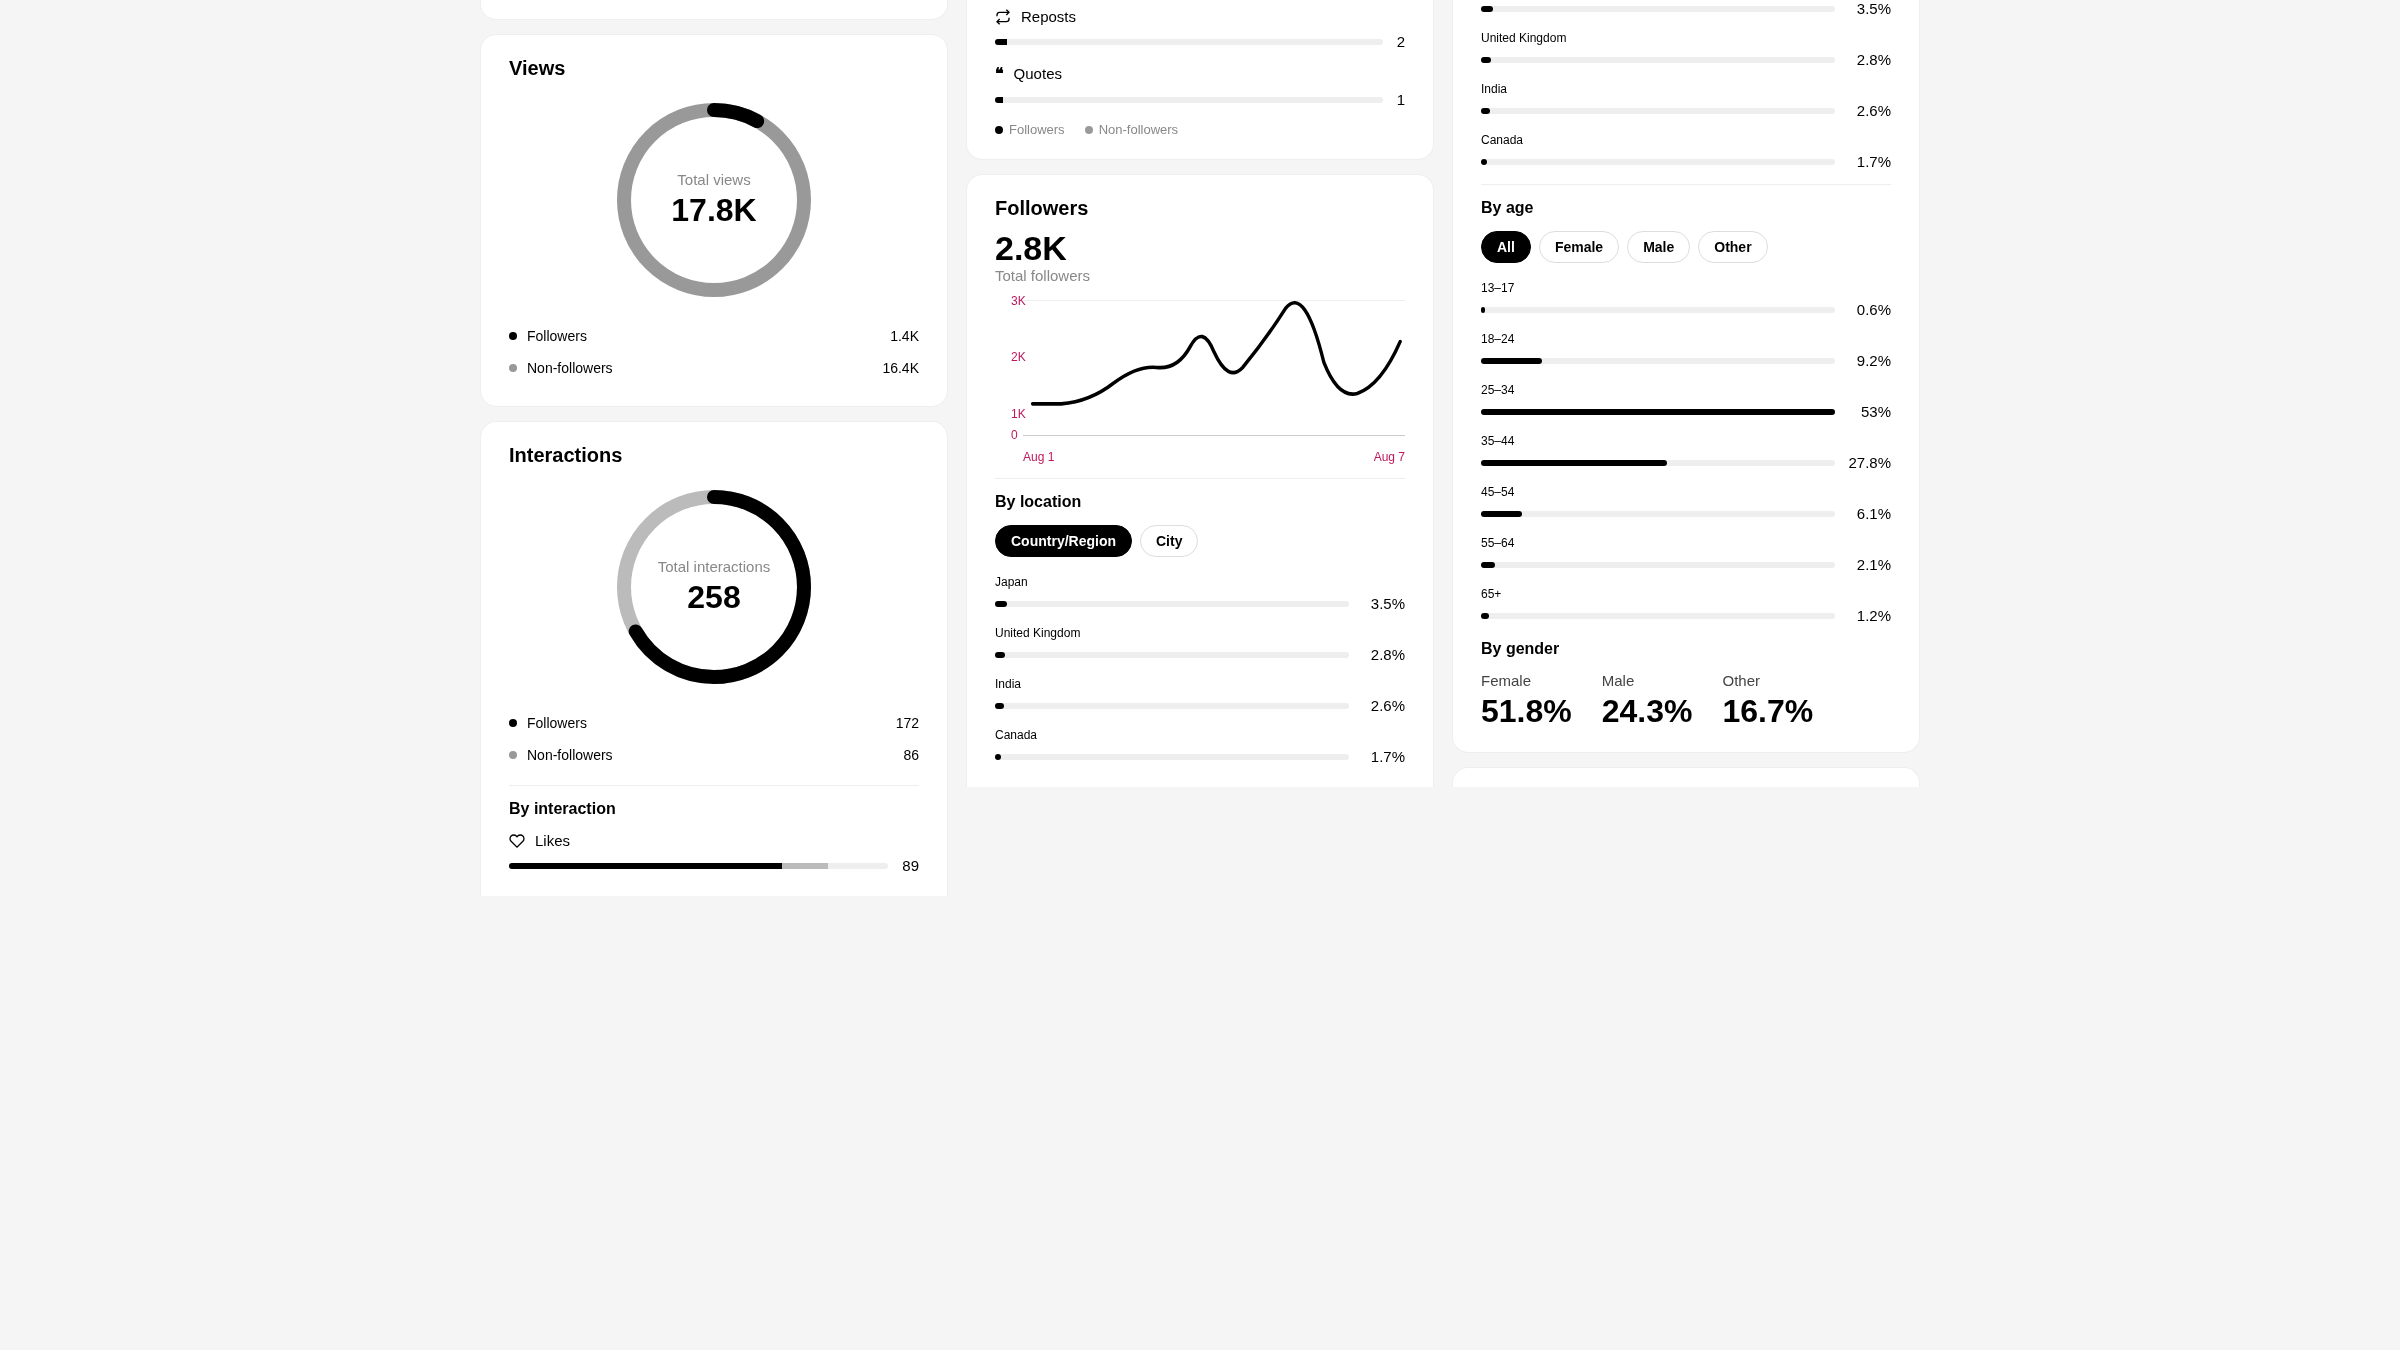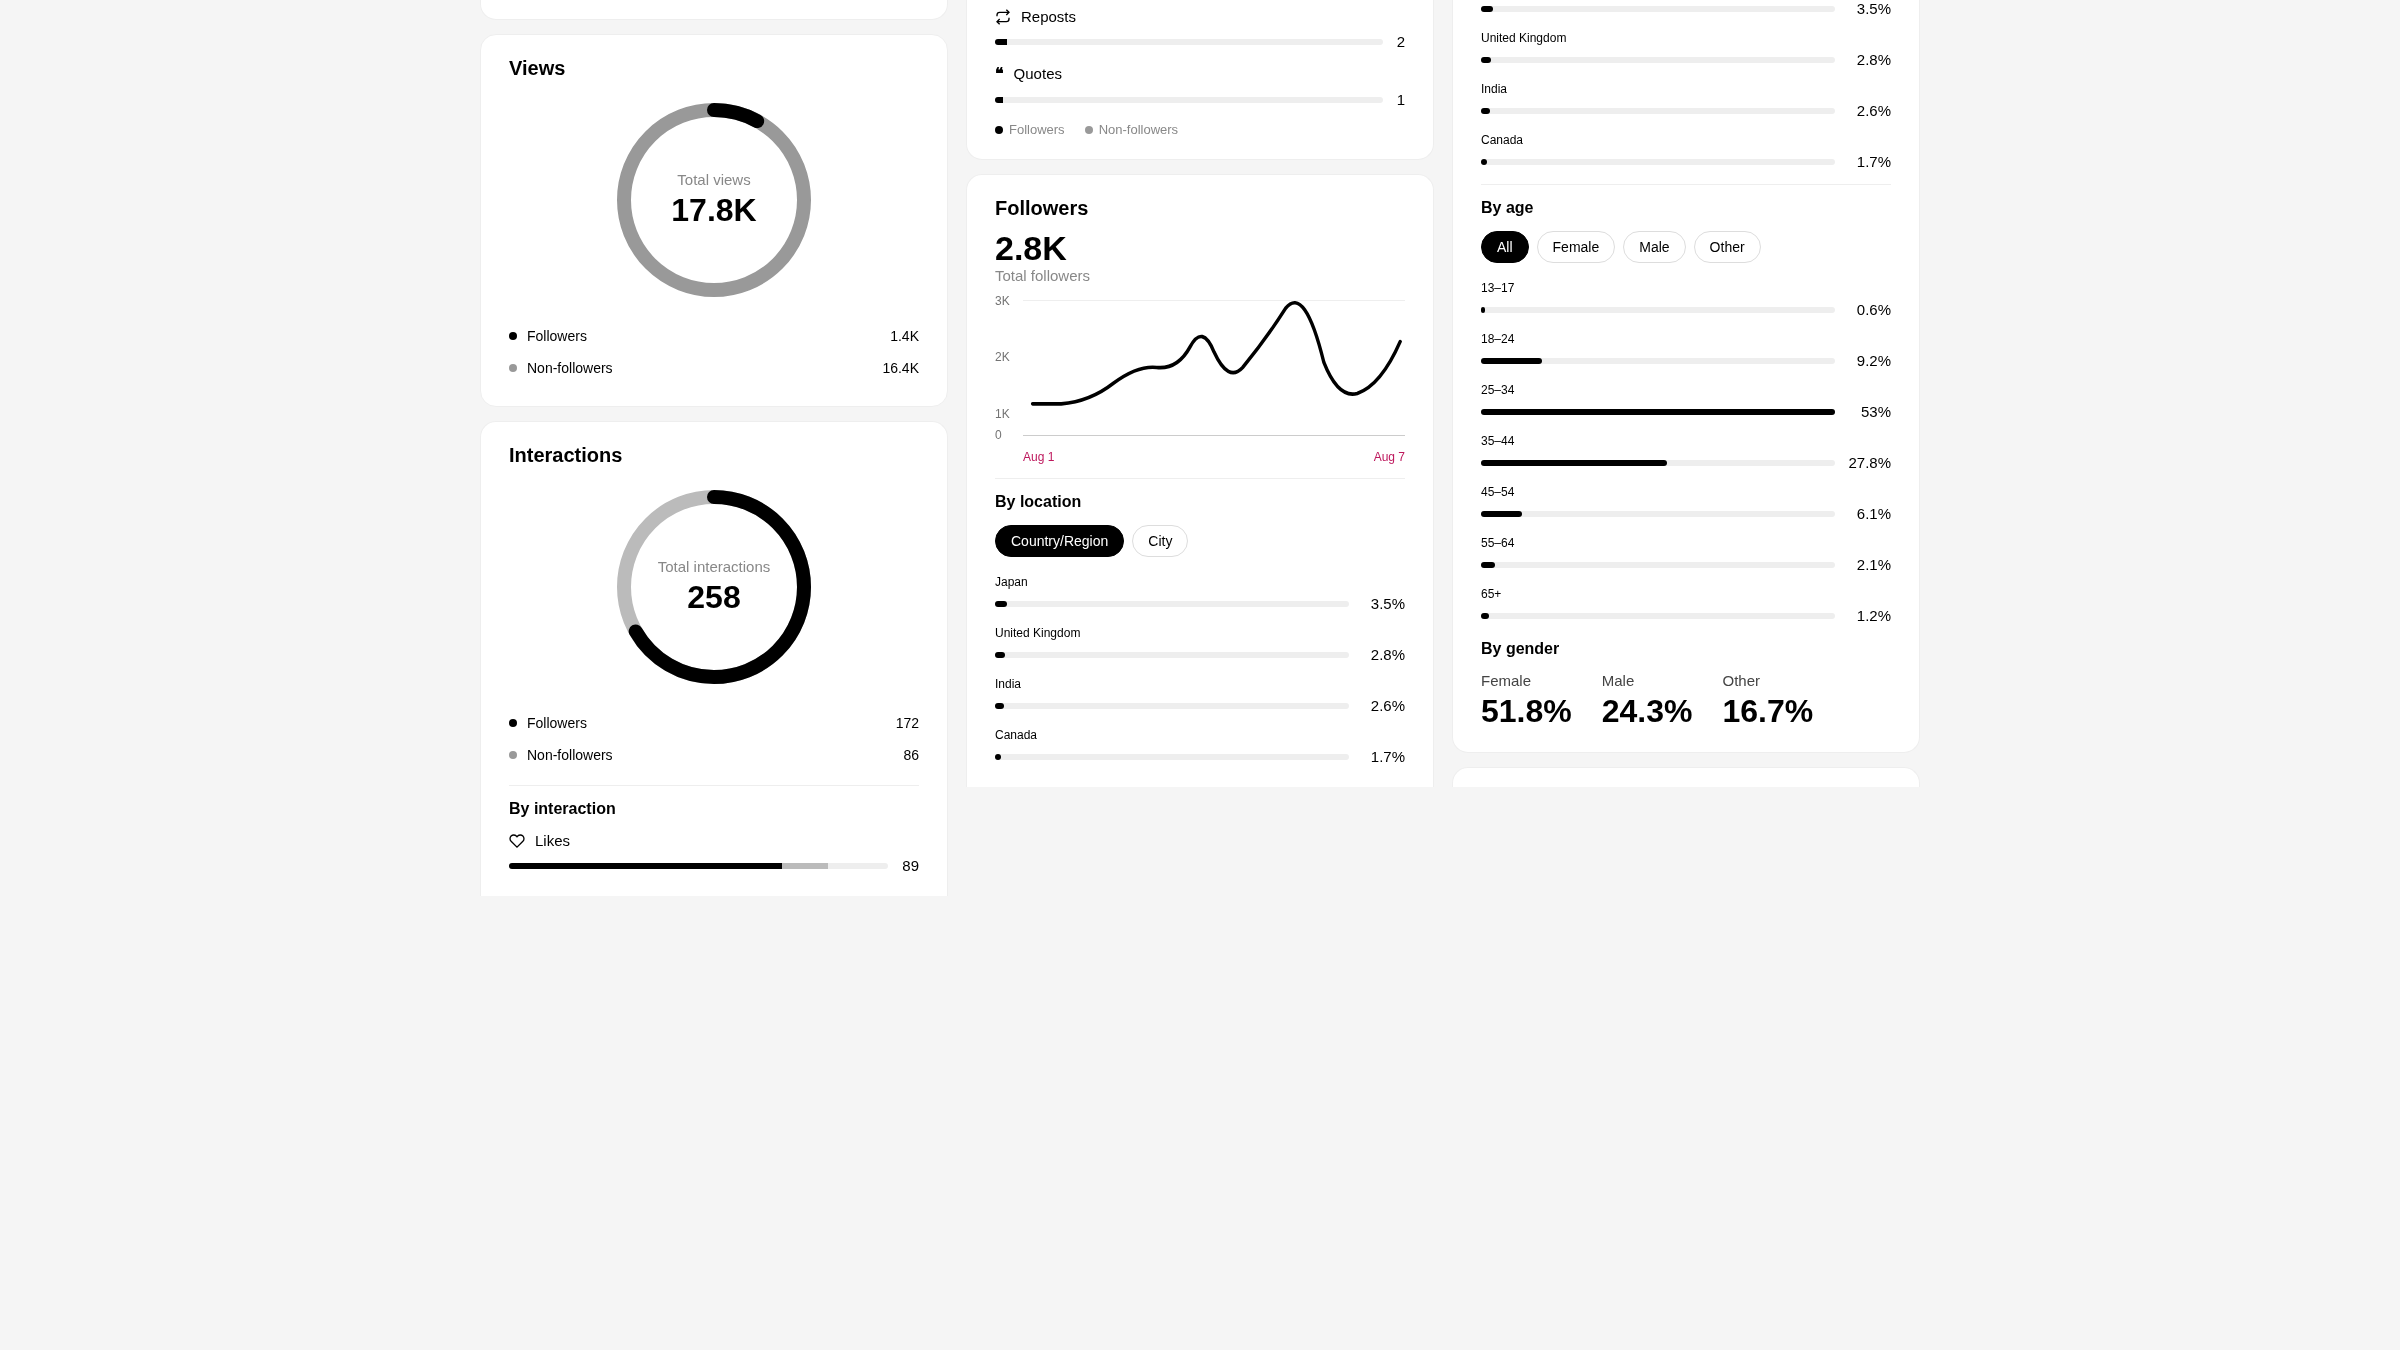--- a/index.html
+++ b/index.html
@@ -55,39 +55,39 @@
   .legend-left { display:flex; align-items:center; gap:10px; }
   .dot { width:8px; height:8px; border-radius:50%; }
   .dot.black { background:#000; }
   .dot.gray { background:#999; }
   .legend-val { font-weight:400; }
   hr.sep { border:none; border-top:1px solid #eee; margin:14px 0;}
   .section-title { font-size:16px; font-weight:700; margin:4px 0 14px; }
   .pills { display:flex; gap:8px; margin-bottom:18px;}
   .pill {
     padding:7px 15px; border-radius:999px; border:1px solid #ddd;
-    background:#fff; font-size:14px; cursor:pointer; font-weight:400;
+    background:#fff; font-size:14px; cursor:pointer; font-weight:700;
   }
   .pill.active { background:#000; color:#fff; border-color:#000;}
   .barrow { margin-bottom:14px; }
   .barrow .lbl { font-size:12px; margin-bottom:6px; }
   .barline { display:flex; align-items:center; gap:12px; }
   .track { flex:1; height:6px; background:#eee; border-radius:3px; position:relative;}
   .fill { position:absolute; left:0; top:0; bottom:0; background:#000; border-radius:3px;}
   .pct { font-size:15px; min-width:44px; text-align:right;}
   .inline-legend { display:flex; gap:20px; font-size:13px; color:#888; margin-top:6px;}
   .inline-legend span { display:flex; align-items:center; gap:6px;}
   .icon-row { display:flex; align-items:center; gap:10px; font-size:15px; margin-bottom:8px;}
   .mini-bar-wrap { display:flex; align-items:center; gap:14px; margin-bottom:14px;}
   .mini-bar { flex:1; height:6px; background:#eee; border-radius:3px; position:relative;}
   .mini-bar .seg-black{position:absolute;left:0;top:0;bottom:0;background:#000;border-radius:3px 0 0 3px;}
   .mini-bar .seg-gray{position:absolute;top:0;bottom:0;background:#bbb;}
   .mini-val { font-size:15px; }
   .linechart { position:relative; height:170px; margin-top:10px;}
-  .ytick { position:absolute; left:0; font-size:12px; color:#737373;}
+  .ytick { position:absolute; left:16px; font-size:12px; color:#be185d;}
   .chartarea { position:absolute; left:28px; right:0; top:6px; bottom:28px; border-bottom:1px solid #ccc;}
   .xlabels { position:absolute; left:28px; right:0; bottom:0; display:flex; justify-content:space-between; font-size:12px; color:#be185d;}
   .gender-grid { display:flex; gap:30px; margin-top:6px;}
   .gender-col .glabel{ font-size:15px; color:#444; margin-bottom:4px;}
   .gender-col .gval{ font-size:32px; font-weight:700;}
   .heart { width:16px; height:16px; }
 </style>
 </head>
 <body>
 

